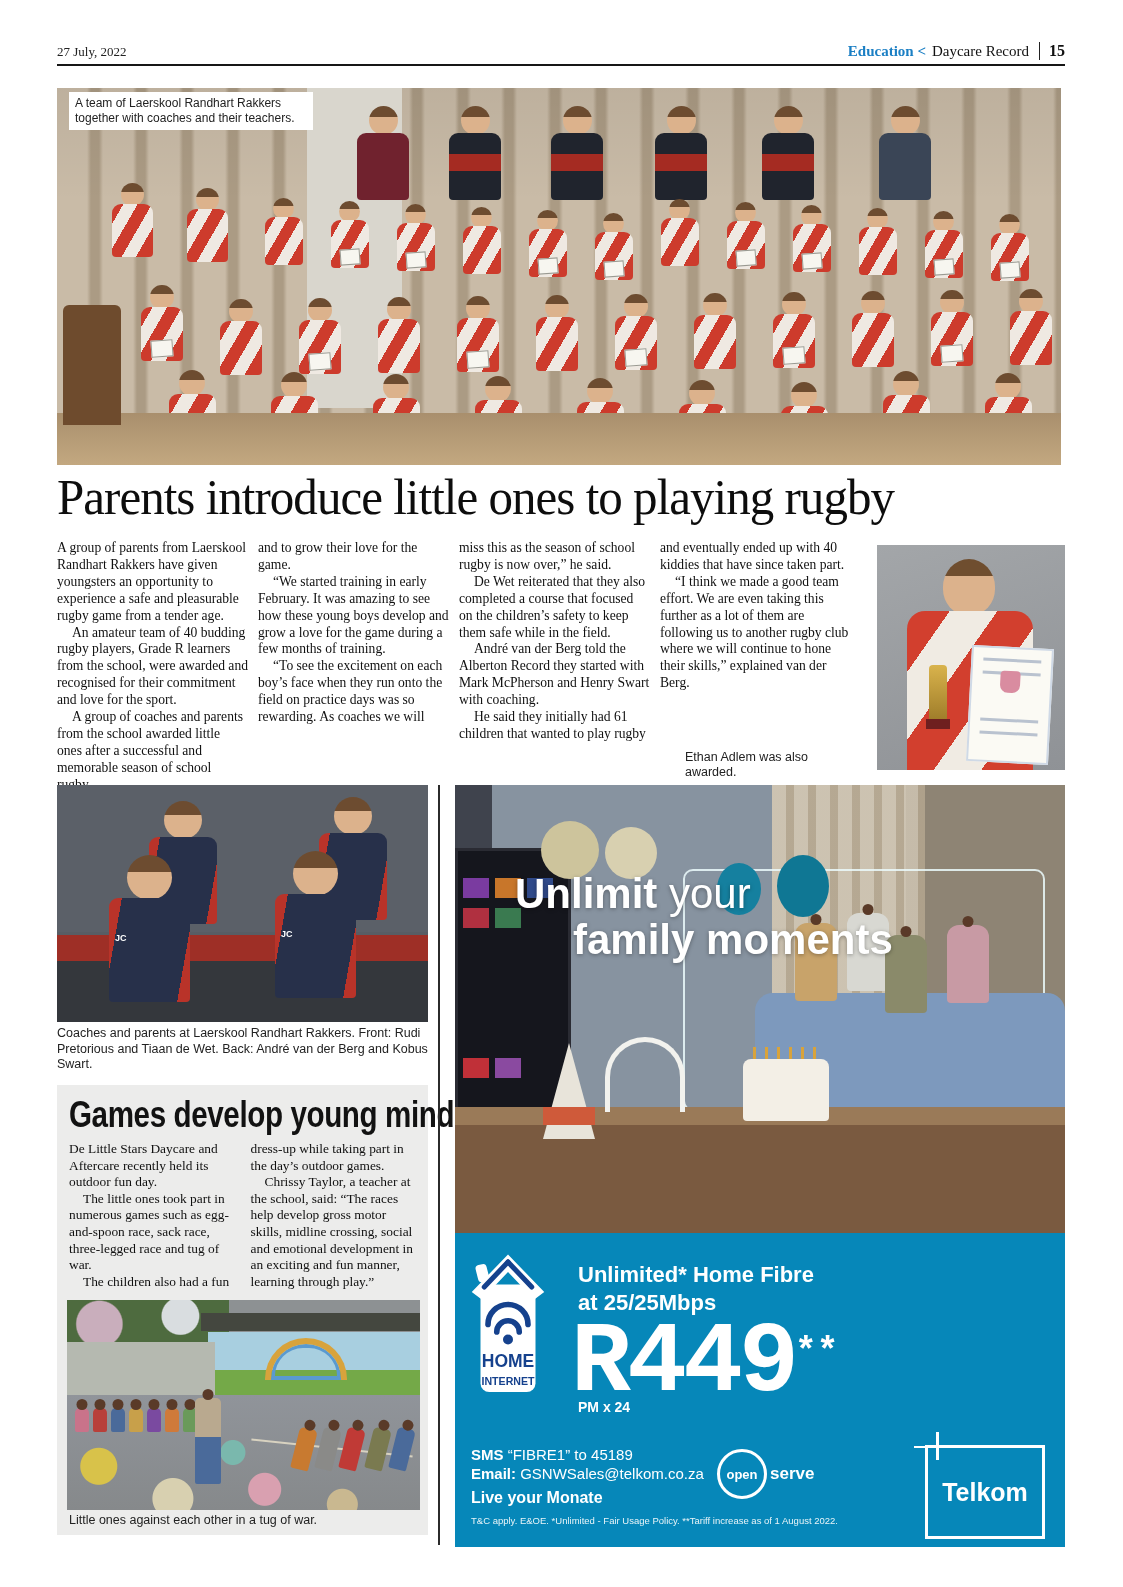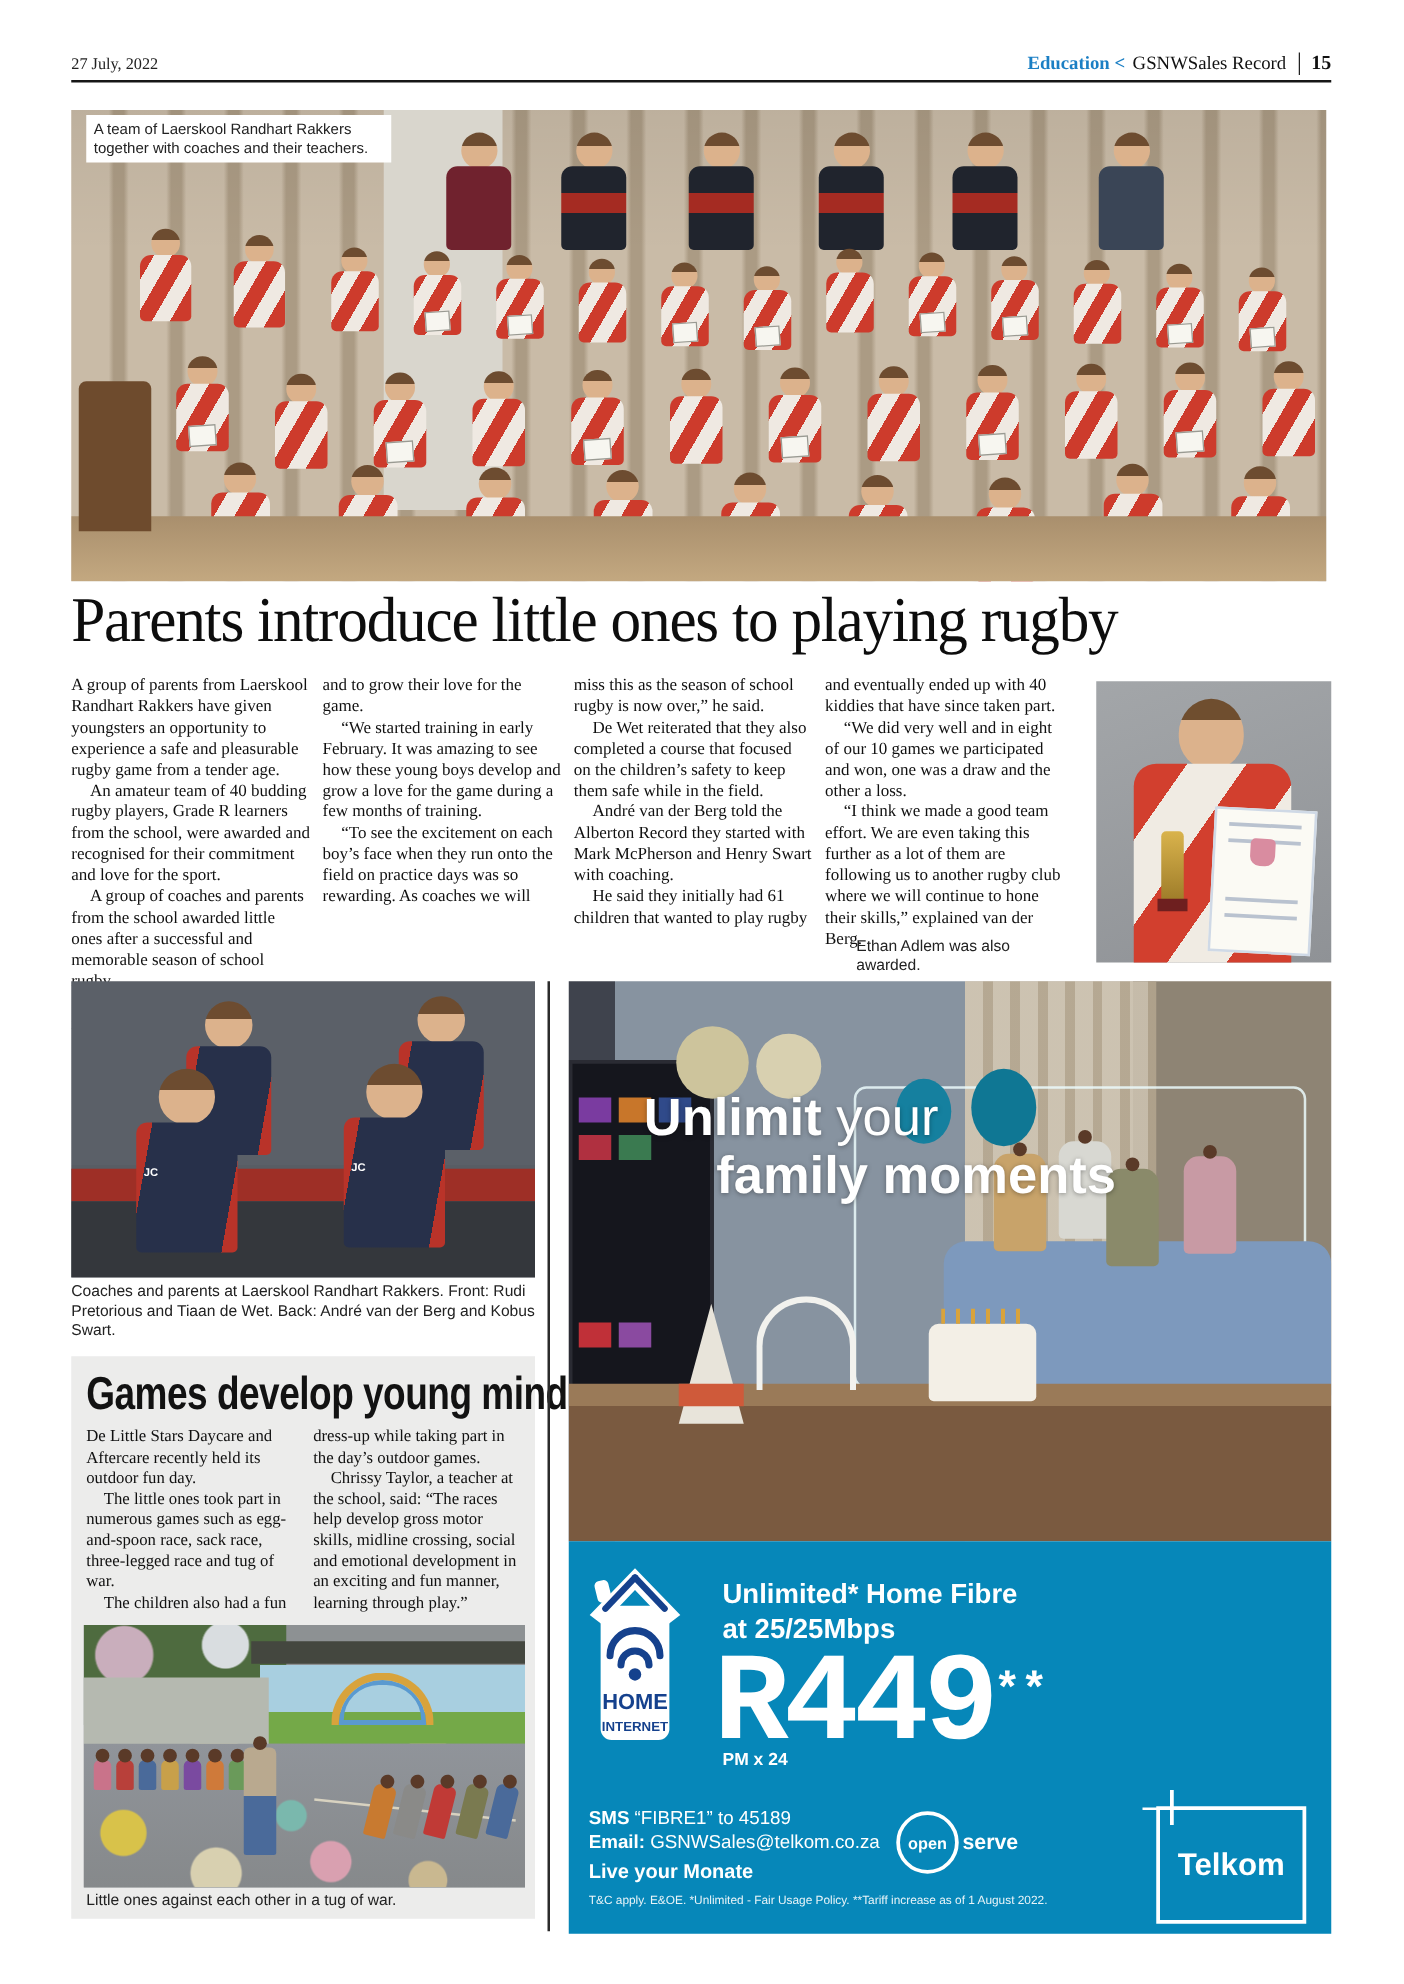--- a/index.html
+++ b/index.html
@@ -157,21 +157,21 @@
 </style>
 </head>
 <body>
 
 <div class="page">
 
   <div class="masthead">
     <div class="m-date">27 July, 2022</div>
     <div class="m-right">
       <span class="m-section">Education &lt;</span>
-      <span class="m-pub">GSNWSales Record</span>
+      <span class="m-pub">Daycare Record</span>
       <span class="m-num">15</span>
     </div>
   </div>
   <div class="m-rule"></div>
 
   <div class="photo lead-photo">
     <div class="lead-wall"></div>
     <div id="lead-people">
         <div class="figure" style="left: 300px; top: 18px; width: 52.2px;">
           <div class="fig-head" style="height: 29px; width: 29px;"></div>
@@ -383,21 +383,20 @@
         <p>“To see the excitement on each boy’s face when they run onto the field on practice days was so rewarding. As coaches we will</p>
       </div>
     <div class="art-col">
         <p>miss this as the season of school rugby is now over,” he said.</p>
         <p>De Wet reiterated that they also completed a course that focused on the children’s safety to keep them safe while in the field.</p>
         <p>André van der Berg told the Alberton Record they started with Mark McPherson and Henry Swart with coaching.</p>
         <p>He said they initially had 61 children that wanted to play rugby</p>
       </div>
     <div class="art-col">
         <p>and eventually ended up with 40 kiddies that have since taken part.</p>
-        <p>“We did very well and in eight of our 10 games we participated and won, one was a draw and the other a loss.</p>
         <p>“I think we made a good team effort. We are even taking this further as a lot of them are following us to another rugby club where we will continue to hone their skills,” explained van der Berg.</p>
       </div>
   </div>
   <div class="side-photo-cap">Ethan Adlem was also awarded.</div>
 
   <div class="photo ethan-photo">
     <div class="eth-head"></div>
     <div class="eth-body"></div>
     <div class="eth-trophy"></div>
     <div class="eth-cert">

